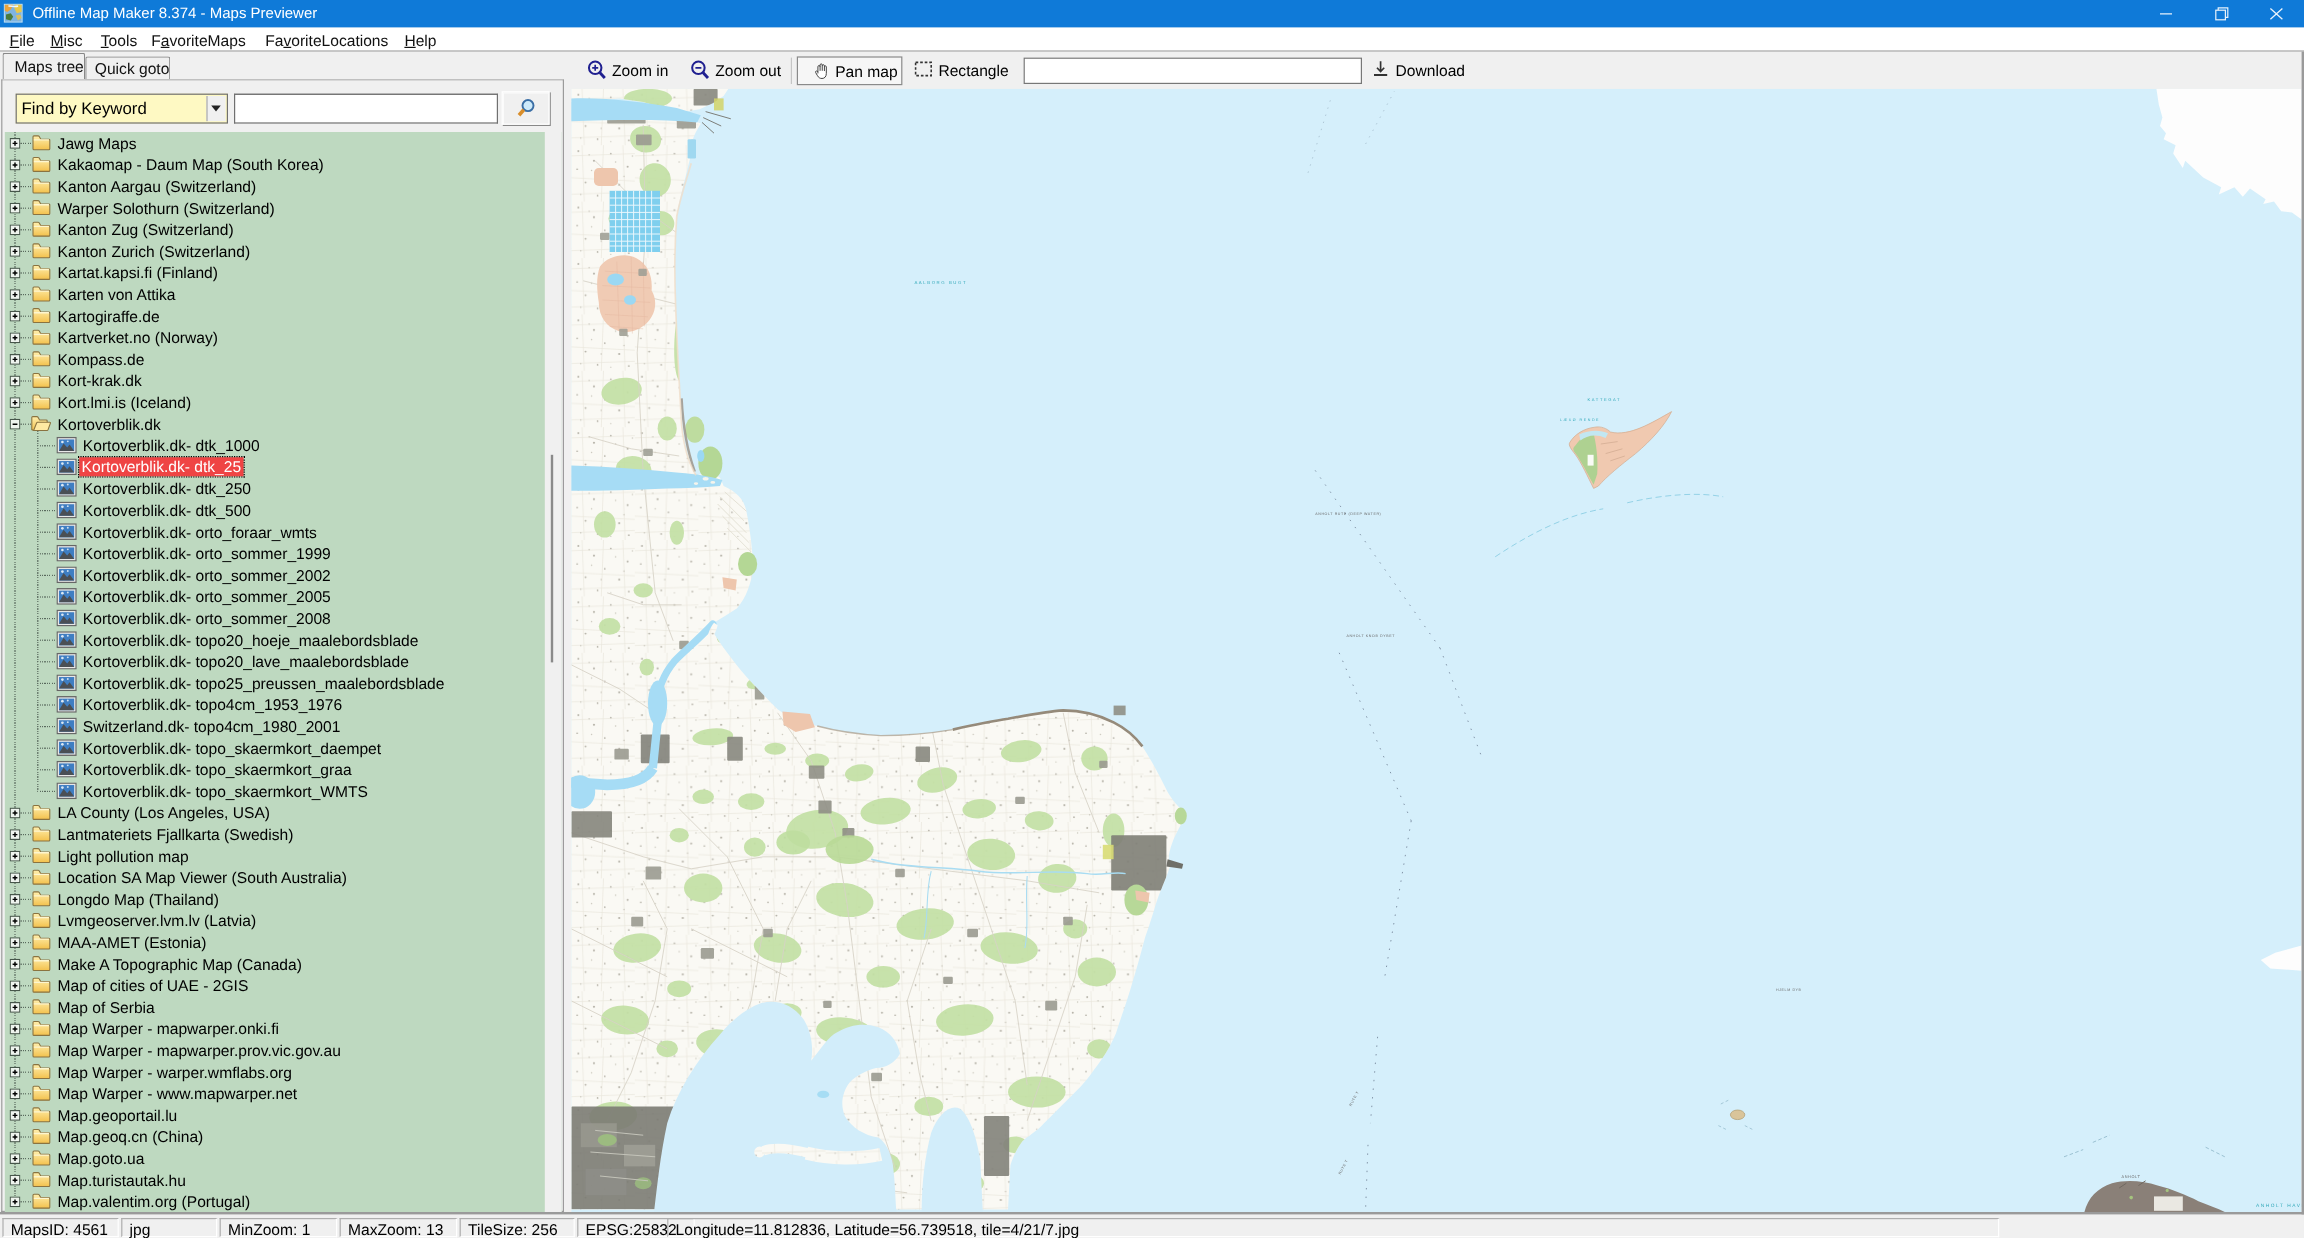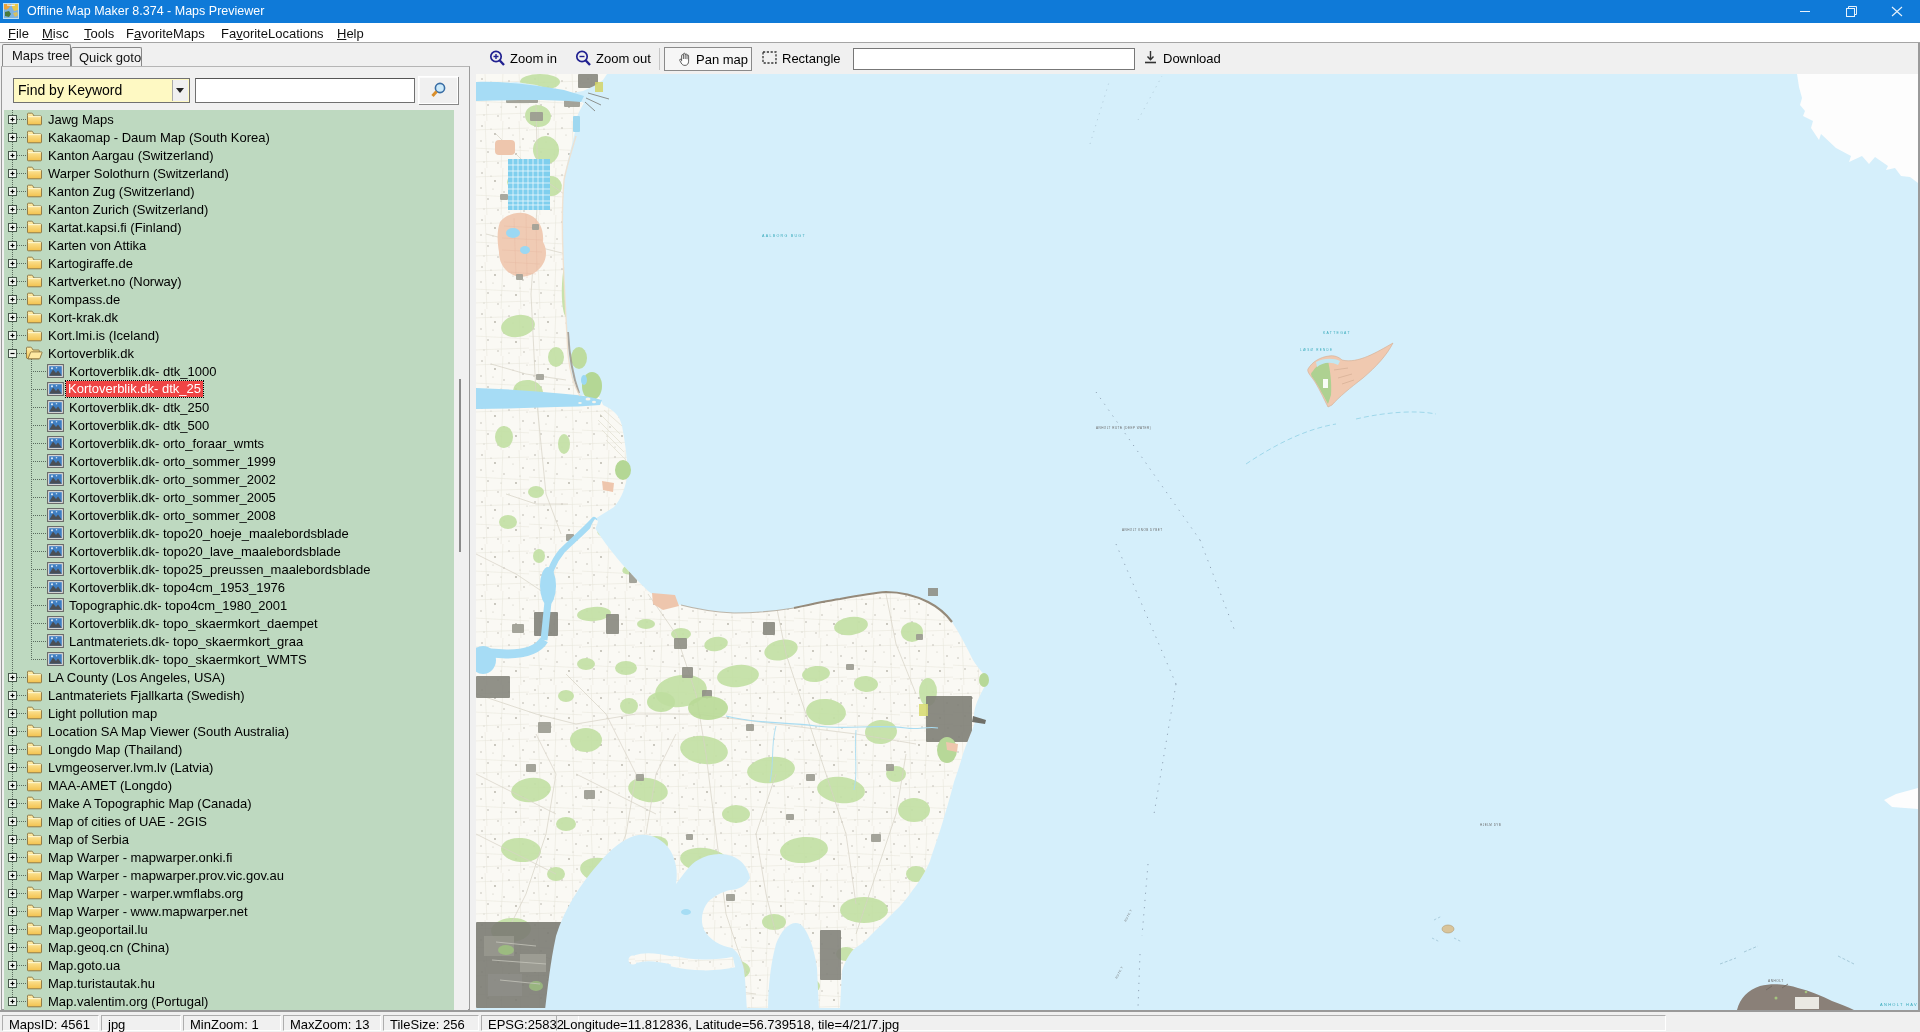--- a/index.html
+++ b/index.html
@@ -345,39 +345,39 @@
       </svg>
 <div class="tl" style="left:65px;top:470px">Kortoverblik.dk- topo4cm_1953_1976</div>
 <div class="hdots" style="left:27px;top:495px;width:15px"></div>
 <svg class="abs" style="left:43px;top:488px" width="17" height="14" viewBox="0 0 17 14">
 <rect x="0.6" y="0.6" width="15.8" height="12.8" fill="#e8e8e8" stroke="#666" stroke-width="1.1"></rect>
 <rect x="2.2" y="2.2" width="12.6" height="9.6" fill="#3f7ec2"></rect>
 <path d="M2.2 11.8 L6 5.5 L9 9 L11 6.5 L14.8 11.8 Z" fill="#4a4f55"></path>
 <circle cx="5" cy="4.3" r="1.1" fill="#dce8f4"></circle>
         <circle cx="9.5" cy="3.8" r="0.8" fill="#cfe0f0"></circle>
       </svg>
-<div class="tl" style="left:65px;top:488px">Topographic.dk- topo4cm_1980_2001</div>
+<div class="tl" style="left:65px;top:488px">Switzerland.dk- topo4cm_1980_2001</div>
 <div class="hdots" style="left:27px;top:513px;width:15px"></div>
 <svg class="abs" style="left:43px;top:506px" width="17" height="14" viewBox="0 0 17 14">
 <rect x="0.6" y="0.6" width="15.8" height="12.8" fill="#e8e8e8" stroke="#666" stroke-width="1.1"></rect>
 <rect x="2.2" y="2.2" width="12.6" height="9.6" fill="#3f7ec2"></rect>
 <path d="M2.2 11.8 L6 5.5 L9 9 L11 6.5 L14.8 11.8 Z" fill="#4a4f55"></path>
 <circle cx="5" cy="4.3" r="1.1" fill="#dce8f4"></circle>
         <circle cx="9.5" cy="3.8" r="0.8" fill="#cfe0f0"></circle>
       </svg>
 <div class="tl" style="left:65px;top:506px">Kortoverblik.dk- topo_skaermkort_daempet</div>
 <div class="hdots" style="left:27px;top:531px;width:15px"></div>
 <svg class="abs" style="left:43px;top:524px" width="17" height="14" viewBox="0 0 17 14">
 <rect x="0.6" y="0.6" width="15.8" height="12.8" fill="#e8e8e8" stroke="#666" stroke-width="1.1"></rect>
 <rect x="2.2" y="2.2" width="12.6" height="9.6" fill="#3f7ec2"></rect>
 <path d="M2.2 11.8 L6 5.5 L9 9 L11 6.5 L14.8 11.8 Z" fill="#4a4f55"></path>
 <circle cx="5" cy="4.3" r="1.1" fill="#dce8f4"></circle>
         <circle cx="9.5" cy="3.8" r="0.8" fill="#cfe0f0"></circle>
       </svg>
-<div class="tl" style="left:65px;top:524px">Lantmateriets.dk- topo_skaermkort_graa</div>
+<div class="tl" style="left:65px;top:524px">Kortoverblik.dk- topo_skaermkort_graa</div>
 <div class="hdots" style="left:27px;top:549px;width:15px"></div>
 <svg class="abs" style="left:43px;top:542px" width="17" height="14" viewBox="0 0 17 14">
 <rect x="0.6" y="0.6" width="15.8" height="12.8" fill="#e8e8e8" stroke="#666" stroke-width="1.1"></rect>
 <rect x="2.2" y="2.2" width="12.6" height="9.6" fill="#3f7ec2"></rect>
 <path d="M2.2 11.8 L6 5.5 L9 9 L11 6.5 L14.8 11.8 Z" fill="#4a4f55"></path>
 <circle cx="5" cy="4.3" r="1.1" fill="#dce8f4"></circle>
         <circle cx="9.5" cy="3.8" r="0.8" fill="#cfe0f0"></circle>
       </svg>
 <div class="tl" style="left:65px;top:542px">Kortoverblik.dk- topo_skaermkort_WMTS</div>
 <div class="hdots" style="left:13px;top:567px;width:9px"></div>
@@ -442,21 +442,21 @@
 <div class="tl" style="left:44px;top:650px">Lvmgeoserver.lvm.lv (Latvia)</div>
 <div class="hdots" style="left:13px;top:675px;width:9px"></div>
 <svg class="abs" style="left:4px;top:671px" width="9" height="9" viewBox="0 0 9 9">
 <rect x="0.5" y="0.5" width="8" height="8" fill="#eef4ee" stroke="#46564a" stroke-width="1"></rect>
         <path d="M2.5 4.5 L6.5 4.5 M4.5 2.5 L4.5 6.5" stroke="#000" stroke-width="1.2"></path>
       </svg>
 <svg class="abs" style="left:22px;top:668px" width="17" height="14" viewBox="0 0 17 14">
 <path d="M1.5 3.5 L1.5 12 Q1.5 12.8 2.3 12.8 L14.7 12.8 Q15.5 12.8 15.5 12 L15.5 4.8 Q15.5 4 14.7 4 L8 4 L6.6 1.6 Q6.3 1.2 5.8 1.2 L2.3 1.2 Q1.5 1.2 1.5 2 Z" fill="url(#gf)" stroke="#8a7340" stroke-width="0.9"></path>
 <path d="M2.2 4.6 L14.8 4.6" stroke="#fdf6d0" stroke-width="1.1"></path>
       </svg>
-<div class="tl" style="left:44px;top:668px">MAA-AMET (Longdo)</div>
+<div class="tl" style="left:44px;top:668px">MAA-AMET (Estonia)</div>
 <div class="hdots" style="left:13px;top:693px;width:9px"></div>
 <svg class="abs" style="left:4px;top:689px" width="9" height="9" viewBox="0 0 9 9">
 <rect x="0.5" y="0.5" width="8" height="8" fill="#eef4ee" stroke="#46564a" stroke-width="1"></rect>
         <path d="M2.5 4.5 L6.5 4.5 M4.5 2.5 L4.5 6.5" stroke="#000" stroke-width="1.2"></path>
       </svg>
 <svg class="abs" style="left:22px;top:686px" width="17" height="14" viewBox="0 0 17 14">
 <path d="M1.5 3.5 L1.5 12 Q1.5 12.8 2.3 12.8 L14.7 12.8 Q15.5 12.8 15.5 12 L15.5 4.8 Q15.5 4 14.7 4 L8 4 L6.6 1.6 Q6.3 1.2 5.8 1.2 L2.3 1.2 Q1.5 1.2 1.5 2 Z" fill="url(#gf)" stroke="#8a7340" stroke-width="0.9"></path>
 <path d="M2.2 4.6 L14.8 4.6" stroke="#fdf6d0" stroke-width="1.1"></path>
       </svg>
 <div class="tl" style="left:44px;top:686px">Make A Topographic Map (Canada)</div>

